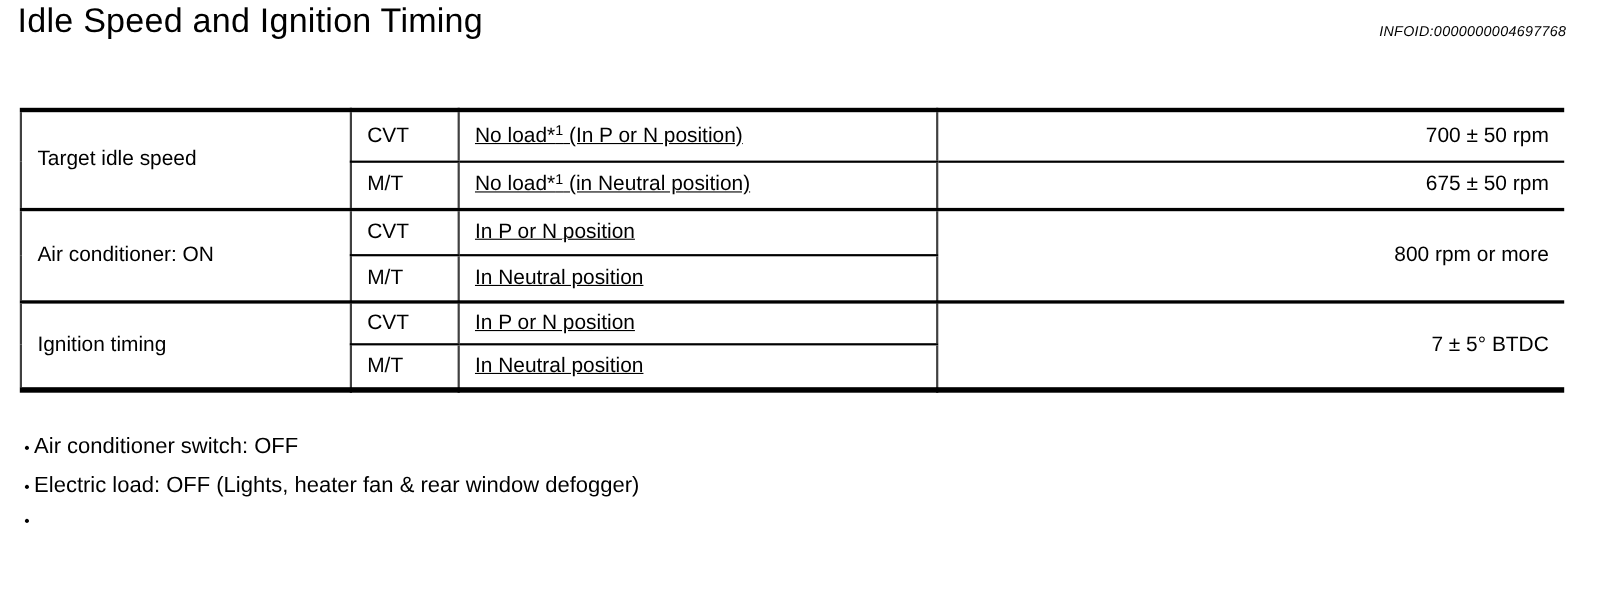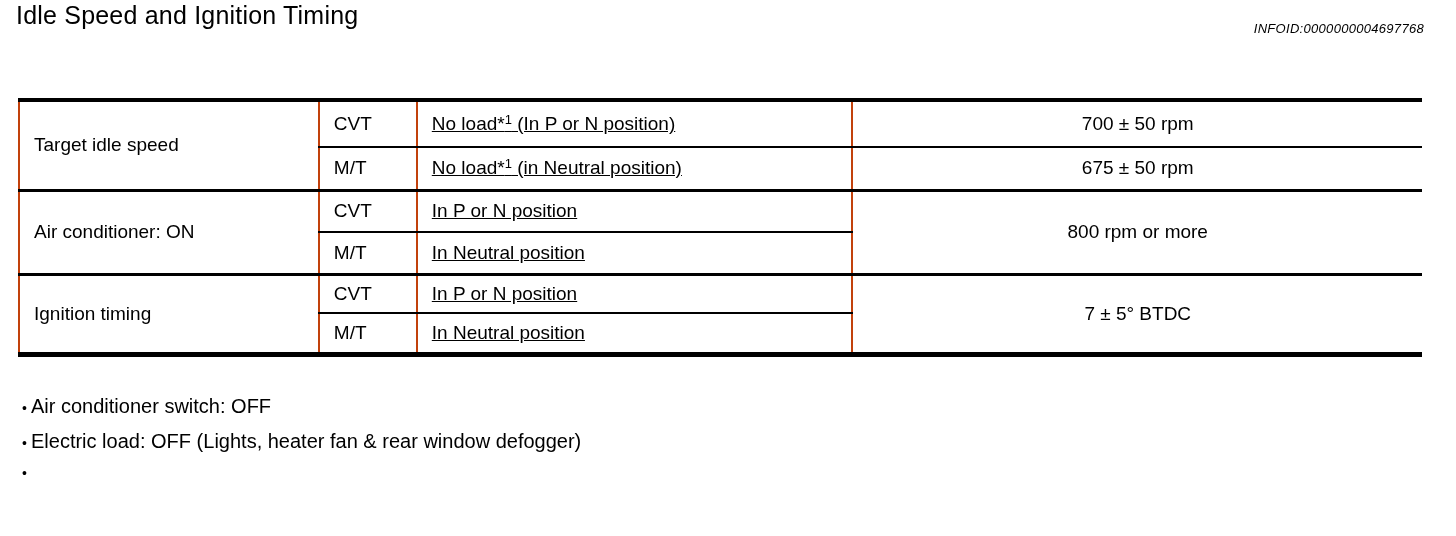--- a/index.html
+++ b/index.html
@@ -11,21 +11,21 @@
   }
   .page {
     position: relative;
     width: 1456px; height: 536px;
     overflow: hidden;
     background: #ffffff;
   }
   .page-title {
     position: absolute;
     left: 16px; top: 1px;
-    font-size: 25px;
+    font-size: 31px;
     font-weight: normal;
     letter-spacing: 0.2px;
     white-space: nowrap;
   }
   .infoid {
     position: absolute;
     right: 32px; top: 21px;
     font-size: 13px;
     font-style: italic;
     letter-spacing: 0.3px;
@@ -35,29 +35,29 @@
     position: absolute;
     left: 18px; top: 98px;
     width: 1404px;
     border-collapse: collapse;
     border-top: 4px solid #000;
     border-bottom: 5px solid #000;
     font-size: 19px;
   }
   table.spec-table tbody.group { border-top: 3px solid #000; }
   table.spec-table td {
-    border-left: 2px solid #c2410c;
+    border-left: 2px solid #404040;
     padding: 0 14px;
     vertical-align: middle;
     line-height: 1.15;
   }
   td.c-label { border-left: none; width: 300px; padding-left: 16px; }
   td.c-trans { width: 98px;  padding-left: 15px; }
   td.c-cond  { width: 436px; padding-left: 17px; text-decoration: underline; }
-  td.c-value { width: 570px; text-align: center; }
+  td.c-value { width: 570px; text-align: right; }
   tr.sep > td { border-bottom: 2px solid #000; }
   tr.r1 { height: 47px; } tr.r2 { height: 43px; }
   tr.r3 { height: 42px; } tr.r4 { height: 42px; }
   tr.r5 { height: 39px; } tr.r6 { height: 41px; }
   sup.fn-sup { font-size: 13px; line-height: 0; vertical-align: 6px; }
   .footnotes {
     position: absolute;
     left: 14px; top: 383px;
     font-size: 20px;
   }

